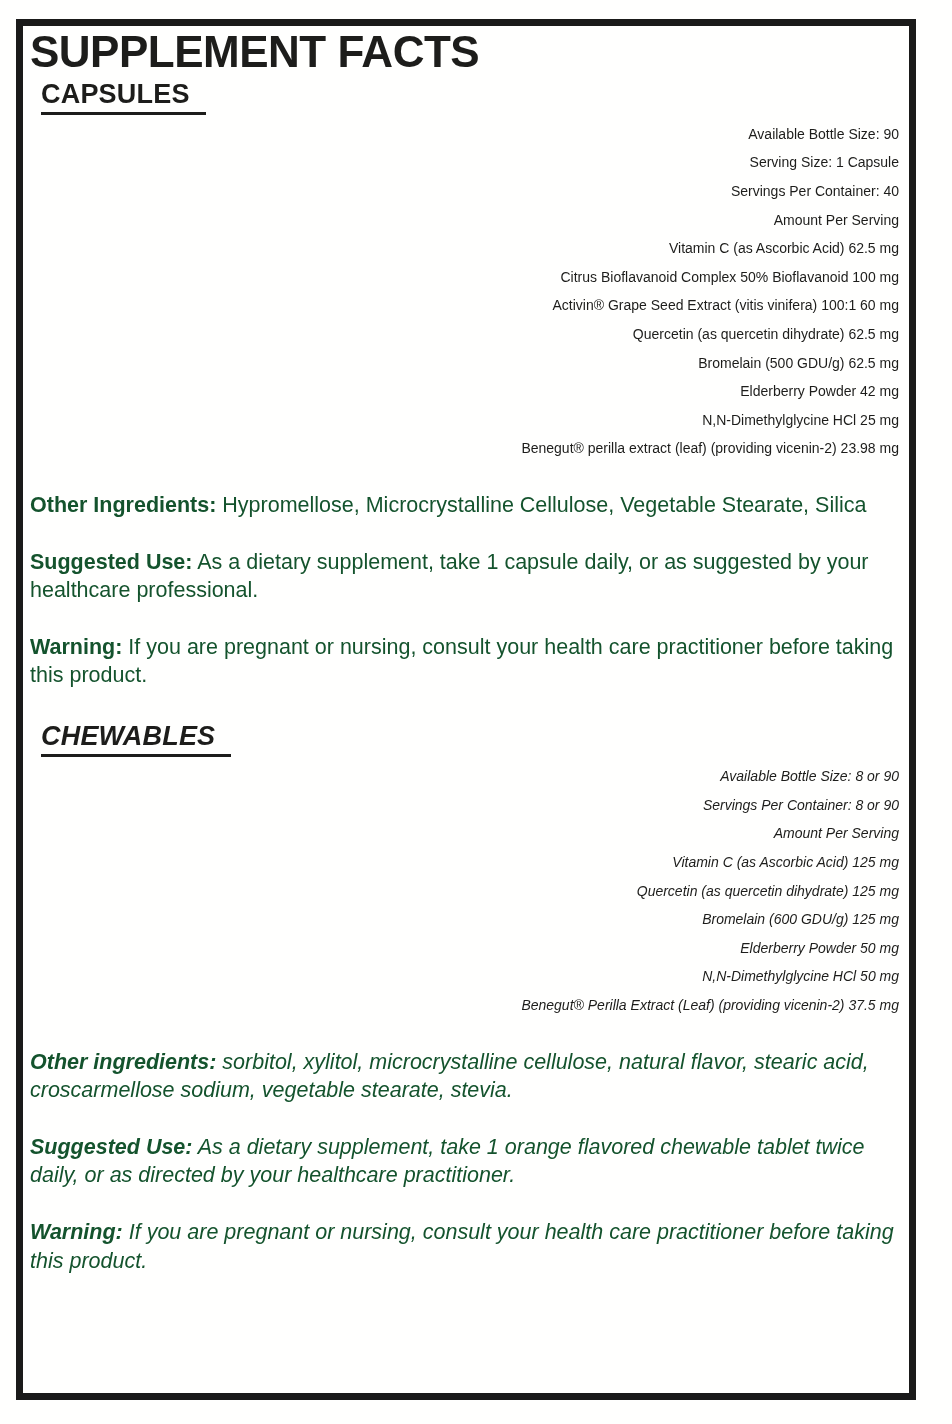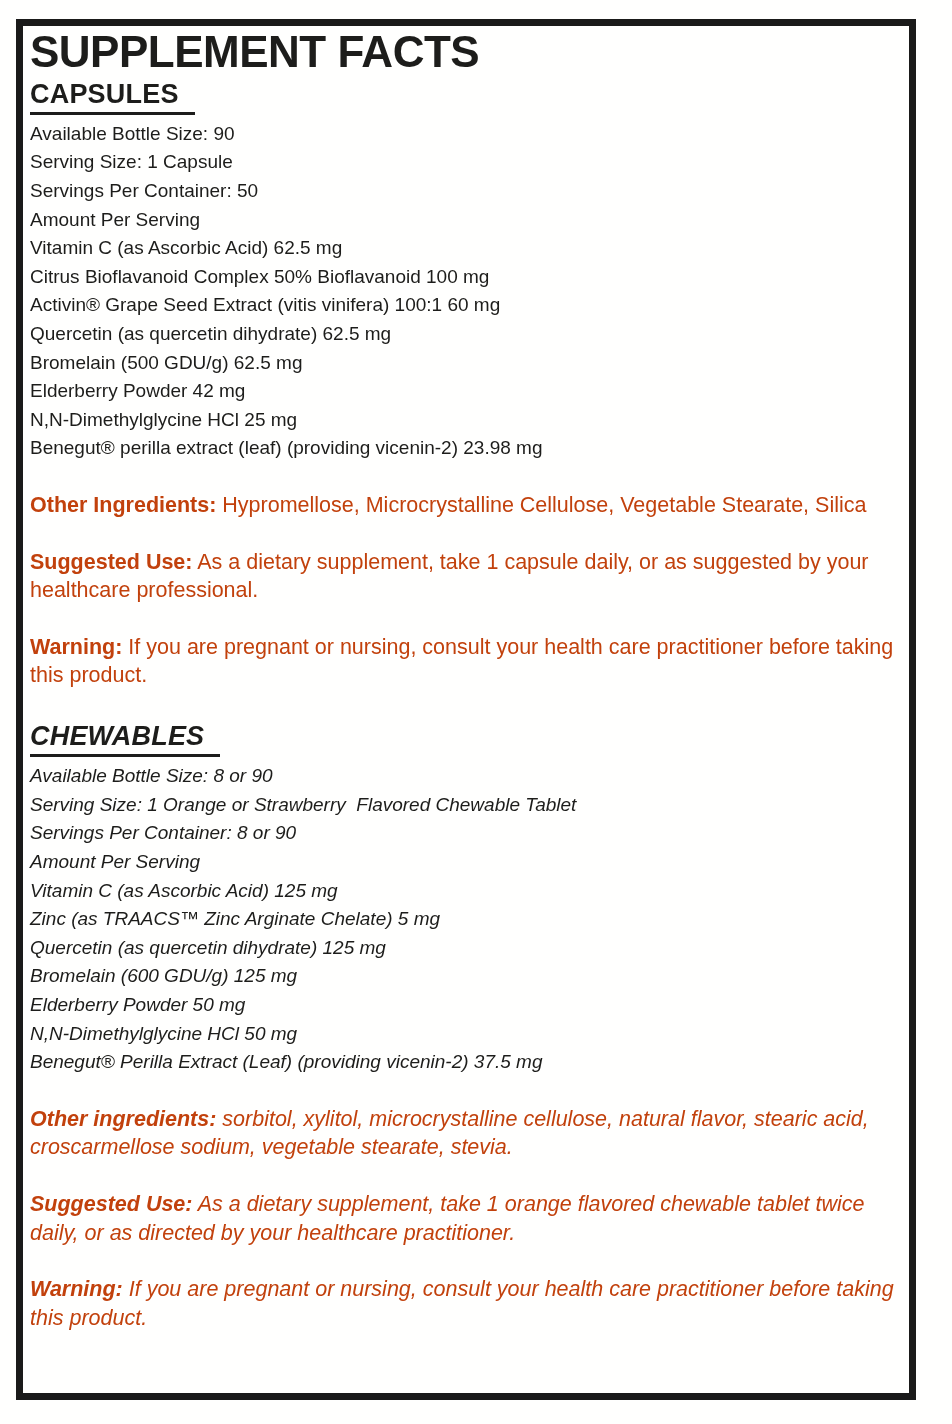--- a/index.html
+++ b/index.html
@@ -29,62 +29,63 @@
   .panel-title {
     margin: 0 0 4px 0;
     font-size: 44px;
     line-height: 1.08;
     font-weight: 700;
     letter-spacing: -0.5px;
     color: #1d1d1b;
   }
   .section-heading {
     display: inline-block;
-    margin: 0 0 5px 0;
+    margin: 0 0 5px 11px;
     font-size: 27px;
     line-height: 1.05;
     font-weight: 700;
     letter-spacing: 0.2px;
     border-bottom: 3.5px solid #1d1d1b;
     padding: 0 16px 4px 0;
     color: #1d1d1b;
   }
   .section { display: block; }
   .section + .section { margin-top: 32px; font-style: italic; }
   .fact-lines { display: block; }
   .fact-line {
-    font-size: 19px;
+    font-size: 14px;
     line-height: 28.6px;
     white-space: pre-wrap;
     color: #1d1d1b;
+    text-align: right;
   }
   .para {
     margin: 28px 0 0 0;
     font-size: 21.5px;
     line-height: 28.6px;
-    color: #c2410c;
+    color: #14532d;
   }
   .para-label { font-weight: 700; }
 </style>
 </head>
 <body>
 
 <div class="label-box">
 
   <h1 class="panel-title">SUPPLEMENT FACTS</h1>
 
   <section class="section">
     <h2 class="section-heading">CAPSULES</h2>
     <div class="fact-lines">
 
         <div class="fact-line">Available Bottle Size: 90</div>
 
         <div class="fact-line">Serving Size: 1 Capsule</div>
 
-        <div class="fact-line">Servings Per Container: 50</div>
+        <div class="fact-line">Servings Per Container: 40</div>
 
         <div class="fact-line">Amount Per Serving</div>
 
         <div class="fact-line">Vitamin C (as Ascorbic Acid) 62.5 mg</div>
 
 
         <div class="fact-line">Citrus Bioflavanoid Complex 50% Bioflavanoid 100 mg</div>
 
         <div class="fact-line">Activin® Grape Seed Extract (vitis vinifera) 100:1 60 mg</div>
 
@@ -107,29 +108,27 @@
         <p class="para"><strong class="para-label">Warning:</strong><span class="para-text"> If you are pregnant or nursing, consult your health care practitioner before taking this product.</span></p>
       </div>
   </section>
 
   <section class="section">
     <h2 class="section-heading">CHEWABLES</h2>
     <div class="fact-lines">
 
         <div class="fact-line">Available Bottle Size: 8 or 90</div>
 
-        <div class="fact-line">Serving Size: 1 Orange or Strawberry  Flavored Chewable Tablet</div>
 
         <div class="fact-line">Servings Per Container: 8 or 90</div>
 
         <div class="fact-line">Amount Per Serving</div>
 
         <div class="fact-line">Vitamin C (as Ascorbic Acid) 125 mg</div>
 
-        <div class="fact-line">Zinc (as TRAACS™ Zinc Arginate Chelate) 5 mg</div>
 
         <div class="fact-line">Quercetin (as quercetin dihydrate) 125 mg</div>
 
         <div class="fact-line">Bromelain (600 GDU/g) 125 mg</div>
 
         <div class="fact-line">Elderberry Powder 50 mg</div>
 
         <div class="fact-line">N,N-Dimethylglycine HCl 50 mg</div>
 
         <div class="fact-line">Benegut® Perilla Extract (Leaf) (providing vicenin-2) 37.5 mg</div>

